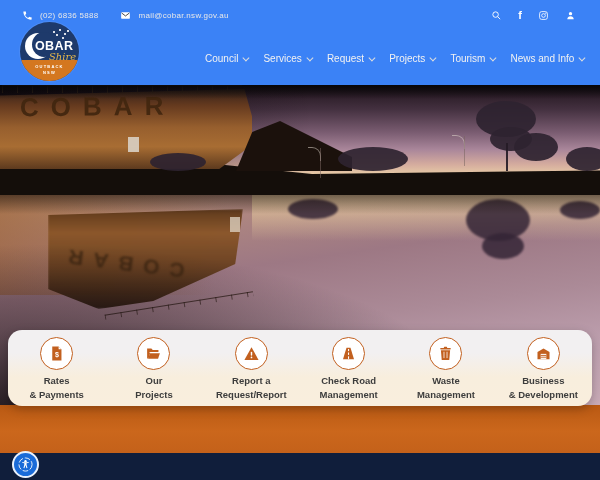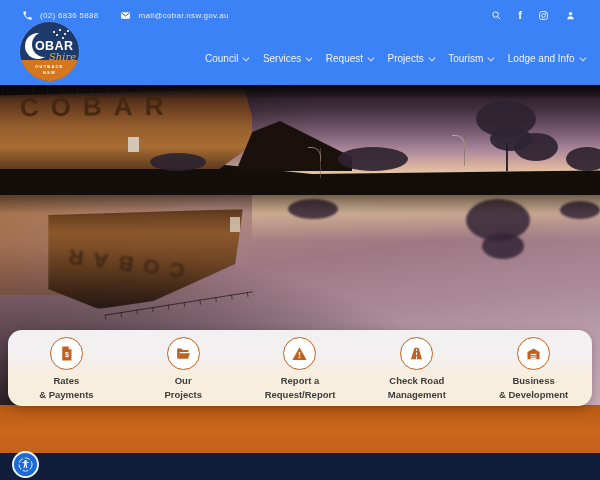--- a/index.html
+++ b/index.html
@@ -129,21 +129,21 @@
       </a>
     <a class="nav-item">
         <span>Projects</span>
         <i class="chev"></i>
       </a>
     <a class="nav-item">
         <span>Tourism</span>
         <i class="chev"></i>
       </a>
     <a class="nav-item">
-        <span>Lodge and Info</span>
+        <span>News and Info</span>
         <i class="chev"></i>
       </a>
   </nav>
 
   <a class="logo">
     <span class="logo-band"></span>
     <span class="crescent"></span>
     <span class="stars"></span>
     <span class="logo-text">OBAR</span>
     <span class="logo-shire">Shire</span>
@@ -228,20 +228,32 @@
         <svg viewBox="0 0 24 24">
             <path fill="#c2601f" d="M9.2 4h5.6l5 16H4.2z"></path>
             <rect x="11.3" y="5.6" width="1.5" height="3" fill="#fff"></rect>
             <rect x="11.3" y="10.6" width="1.5" height="3.4" fill="#fff"></rect>
             <rect x="11.3" y="16" width="1.5" height="3.6" fill="#fff"></rect>
           </svg>
       </span>
       <span class="ql-label"><span>Check Road</span><br><span>Management</span></span>
     </a>
 
+    <a class="ql">
+      <span class="ql-circle">
+        <svg viewBox="0 0 24 24">
+            <path fill="#c2601f" d="M5.5 7.5h13L17.3 21H6.7z"></path>
+            <rect x="4.5" y="4.4" width="15" height="1.9" rx=".9" fill="#c2601f"></rect>
+            <rect x="9.6" y="2.6" width="4.8" height="2" rx="1" fill="#c2601f"></rect>
+            <rect x="9.2" y="9.5" width="1.3" height="9" fill="#fff" opacity=".85"></rect>
+            <rect x="13.5" y="9.5" width="1.3" height="9" fill="#fff" opacity=".85"></rect>
+          </svg>
+      </span>
+      <span class="ql-label"><span>Waste</span><br><span>Management</span></span>
+    </a>
 
     <a class="ql">
       <span class="ql-circle">
         <svg viewBox="0 0 24 24">
             <path fill="#c2601f" d="M3.5 10L12 4.8 20.5 10v10h-17z"></path>
             <rect x="8" y="12.5" width="8" height="7.5" fill="#fff" opacity=".92"></rect>
             <rect x="8" y="14.2" width="8" height="1.2" fill="#c2601f"></rect>
             <rect x="8" y="16.6" width="8" height="1.2" fill="#c2601f"></rect>
           </svg>
       </span>

